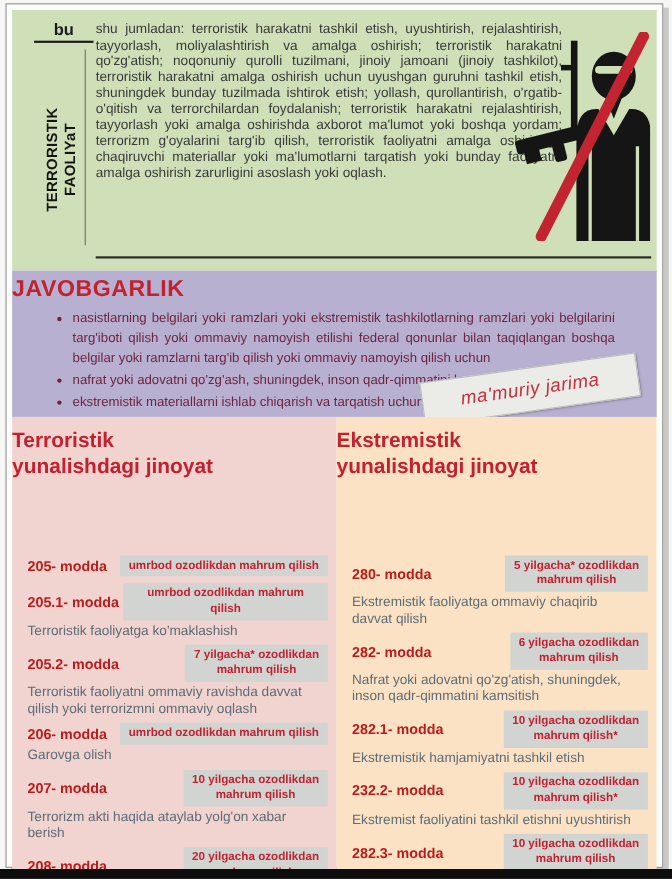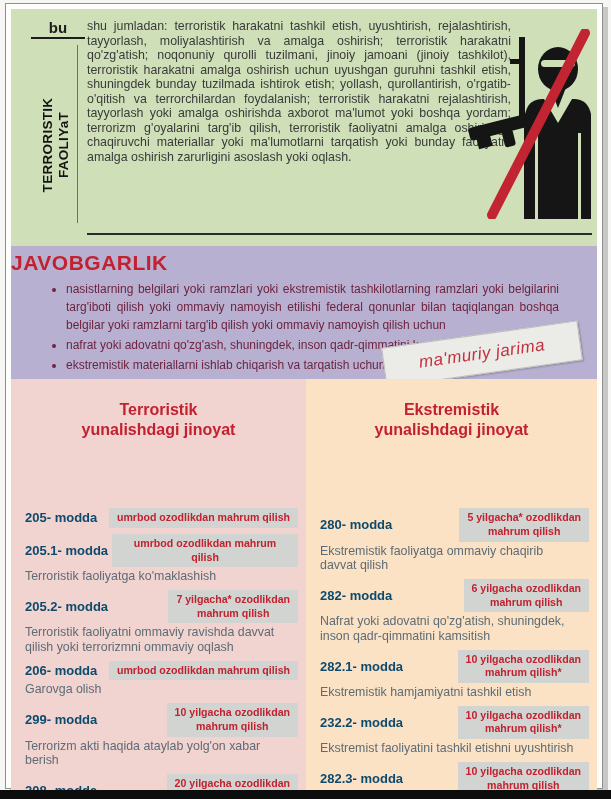--- a/index.html
+++ b/index.html
@@ -98,36 +98,36 @@
   .sec-crimes {
     position:relative;
     width:100%; height:411px;
     display:flex;
     overflow:hidden;
   }
   .col { position:relative; height:100%; overflow:hidden; }
   .col-left  { width:295px; background:#f1d3cf; }
   .col-right { flex:1;      background:#fce2c4; }
   .col-title {
-    padding-top:21px; text-align:center;
-    font-size:16px; font-weight:bold; color:#c2212f;
+    padding-top:10px; text-align:left;
+    font-size:19px; font-weight:bold; color:#c2212f;
     line-height:1.25; white-space:pre-line;
   }
   .crimes-subtitle {
     position:absolute; left:0; right:0; top:50px;
     text-align:center;
     font-size:13px; color:#474747;
   }
   .items { padding:68px 8px 0 14px; }
   .item { margin-bottom:6px; }
   .item-head {
     display:flex; justify-content:space-between; align-items:center;
   }
   .article {
-    font-size:13px; font-weight:bold; color:#0c4a6e;
+    font-size:13px; font-weight:bold; color:#b91c1c;
     white-space:nowrap; padding-right:4px;
   }
   .badge {
     background:#d2d4d1;
     color:#c2212f; font-weight:bold;
     font-size:10.6px; line-height:1.3;
     text-align:center; white-space:pre-line;
     padding:3px 8px;
   }
   .desc {
@@ -216,21 +216,21 @@
         <div class="item">
           <div class="item-head">
             <span class="article">206- modda</span>
             <span class="badge">umrbod ozodlikdan mahrum qilish</span>
           </div>
           <div class="desc">Garovga olish</div>
         </div>
 
         <div class="item">
           <div class="item-head">
-            <span class="article">299- modda</span>
+            <span class="article">207- modda</span>
             <span class="badge">10 yilgacha ozodlikdan
 mahrum qilish</span>
           </div>
           <div class="desc">Terrorizm akti haqida ataylab yolg'on xabar berish</div>
         </div>
 
         <div class="item">
           <div class="item-head">
             <span class="article">208- modda</span>
             <span class="badge">20 yilgacha ozodlikdan

